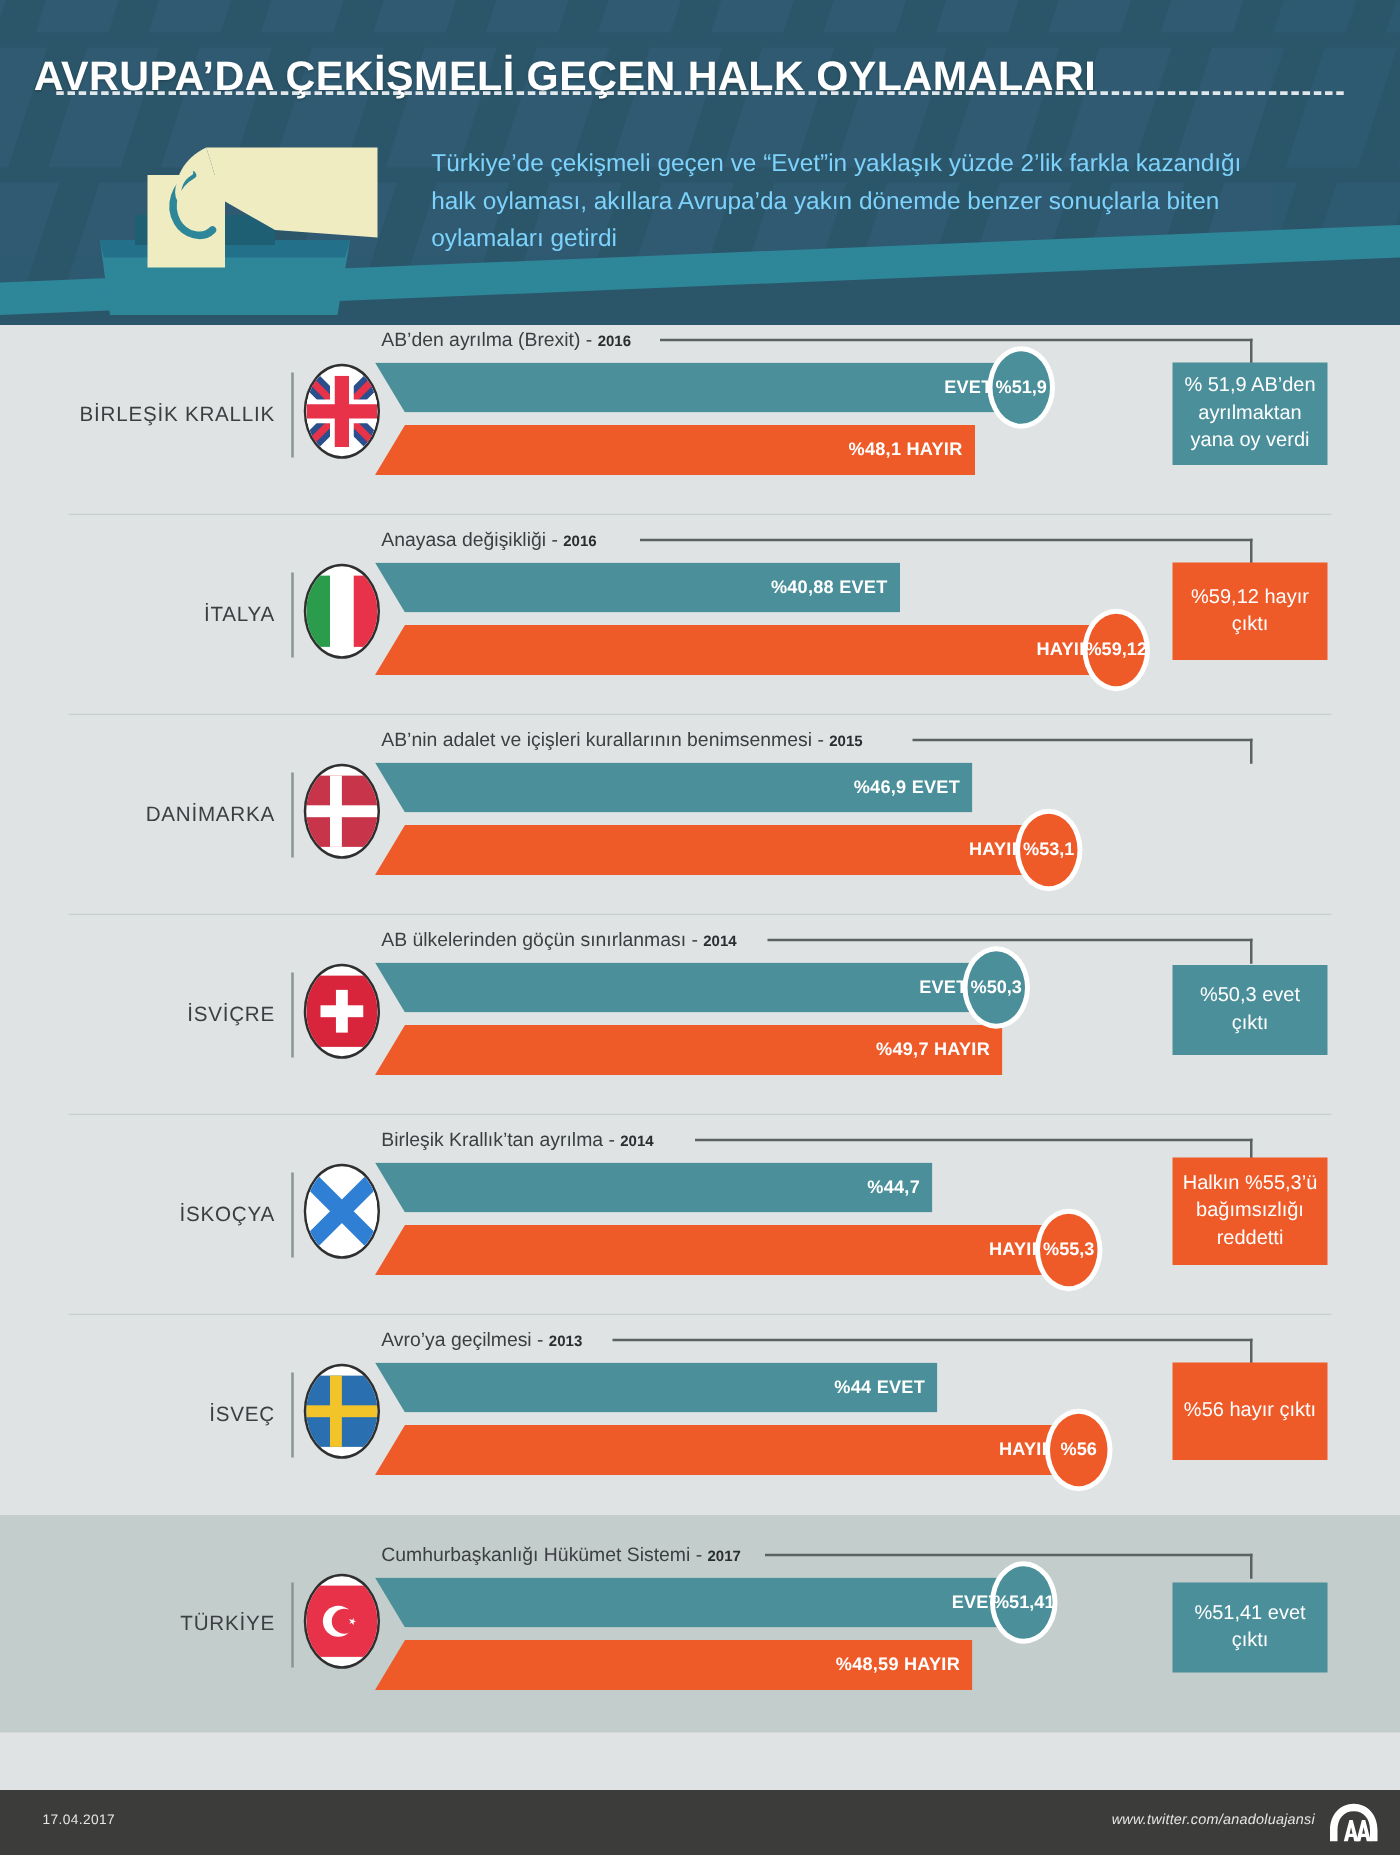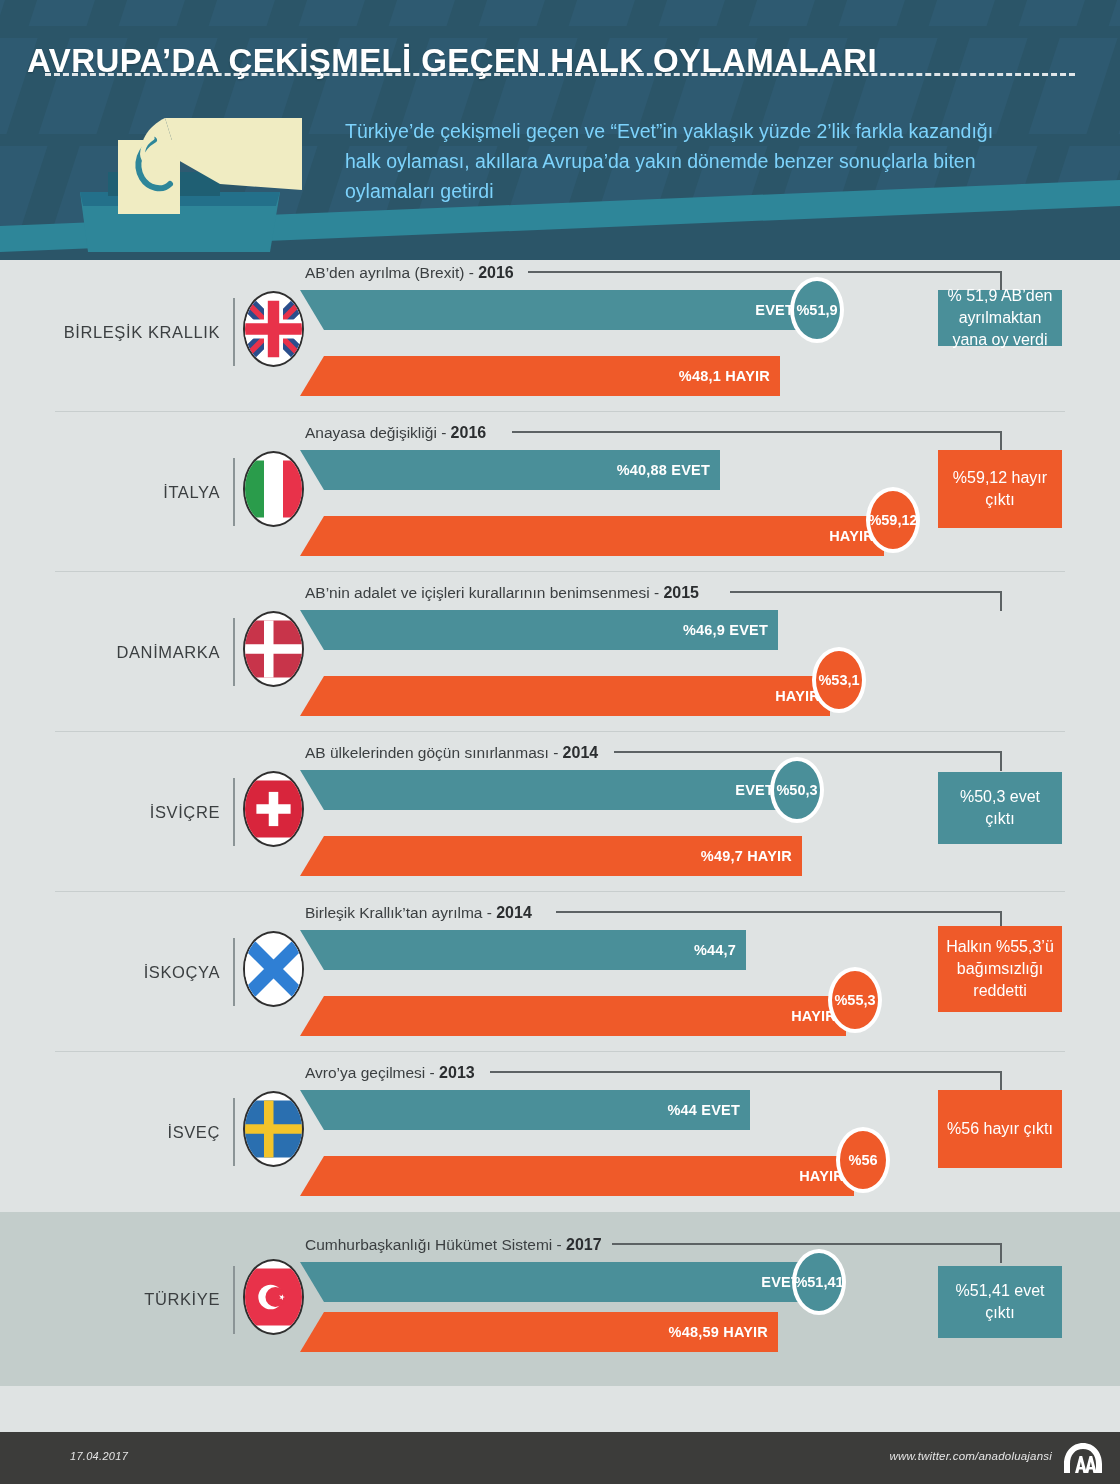--- a/index.html
+++ b/index.html
@@ -80,21 +80,21 @@
     overflow:hidden;
     background:#fff;
     z-index:4;
   }
   .flag svg{display:block;width:100%;height:100%;}
 
   .qtitle{
     position:absolute;top:12px;left:0;
     color:#3b3f41;font-size:15.5px;white-space:nowrap;
   }
-  .qtitle b{font-weight:bold;font-size:16px;color:#2b2e30;}
+  .qtitle b{font-weight:bold;font-size:12px;color:#2b2e30;}
   .connector{
     position:absolute;height:2px;background:#5c6264;top:19px;
   }
   .connector-drop{
     position:absolute;width:2px;background:#5c6264;top:19px;
   }
 
   .bars{position:absolute;left:300px;top:0;width:560px;height:160px;}
 
   .bar{
@@ -104,21 +104,21 @@
     white-space:nowrap;
     box-sizing:border-box;
   }
   .bar .lbl{width:100%;text-align:right;padding-right:10px;letter-spacing:.2px;}
   .bar.yes{
     background:#4a8f99;top:38px;
     -webkit-clip-path:polygon(0 0,100% 0,100% 100%,24px 100%);
     clip-path:polygon(0 0,100% 0,100% 100%,24px 100%);
   }
   .bar.no{
-    background:#ef5a29;top:104px;
+    background:#ef5a29;top:88px;
     -webkit-clip-path:polygon(24px 0,100% 0,100% 100%,0 100%);
     clip-path:polygon(24px 0,100% 0,100% 100%,0 100%);
   }
 
   .badge{
     position:absolute;border-radius:50%;
     display:flex;align-items:center;justify-content:center;
     color:#fff;font-size:14.5px;font-weight:bold;
     border:4px solid #ffffff;
     box-sizing:border-box;
@@ -136,21 +136,21 @@
   .callout.teal{background:#4a8f99;}
   .callout.orange{background:#ef5a29;}
 
   
   .footer{
     position:absolute;left:0;bottom:0;width:1120px;height:52px;
     background:#3c3c3a;
   }
   .footer .date{
     position:absolute;left:34px;top:18px;color:#e6e6e6;
-    font-size:11px;font-style:italic;letter-spacing:.3px;margin-left:36px;
+    font-size:11px;letter-spacing:.3px;
   }
   .footer .twitter{
     position:absolute;right:68px;top:18px;color:#e6e6e6;
     font-size:11.5px;font-style:italic;letter-spacing:.2px;
   }
   .footer .aa-logo{
     position:absolute;right:16px;top:10px;width:42px;height:32px;
   }
 </style>
 </head>
@@ -263,21 +263,21 @@
       <div class="bars">
         <div class="bar yes" style="left:0;width:504px;">
           <span class="lbl">EVET</span>
         </div>
         <div class="bar no" style="left:0;width:480px;">
           <span class="lbl">%48,1 HAYIR</span>
         </div>
         <div class="badge yes" style="left:490px;">%51,9</div>
       </div>
 
-      <div class="callout teal" style="left:938px;top:38px;height:56px;">% 51,9 AB’den ayrılmaktan yana oy verdi</div>
+      <div class="callout teal" style="left:938px;top:38px;height:82px;">% 51,9 AB’den ayrılmaktan yana oy verdi</div>
       <div class="sep"></div>
     </div>
 
     <div class="row">
       <div class="country-name">İTALYA</div>
       <div class="divider-bar"></div>
       <div class="flag">
         <svg viewBox="0 0 60 60">
             <rect width="20" height="60" fill="#2a9c4b"></rect>
             <rect x="20" width="20" height="60" fill="#fff"></rect>

